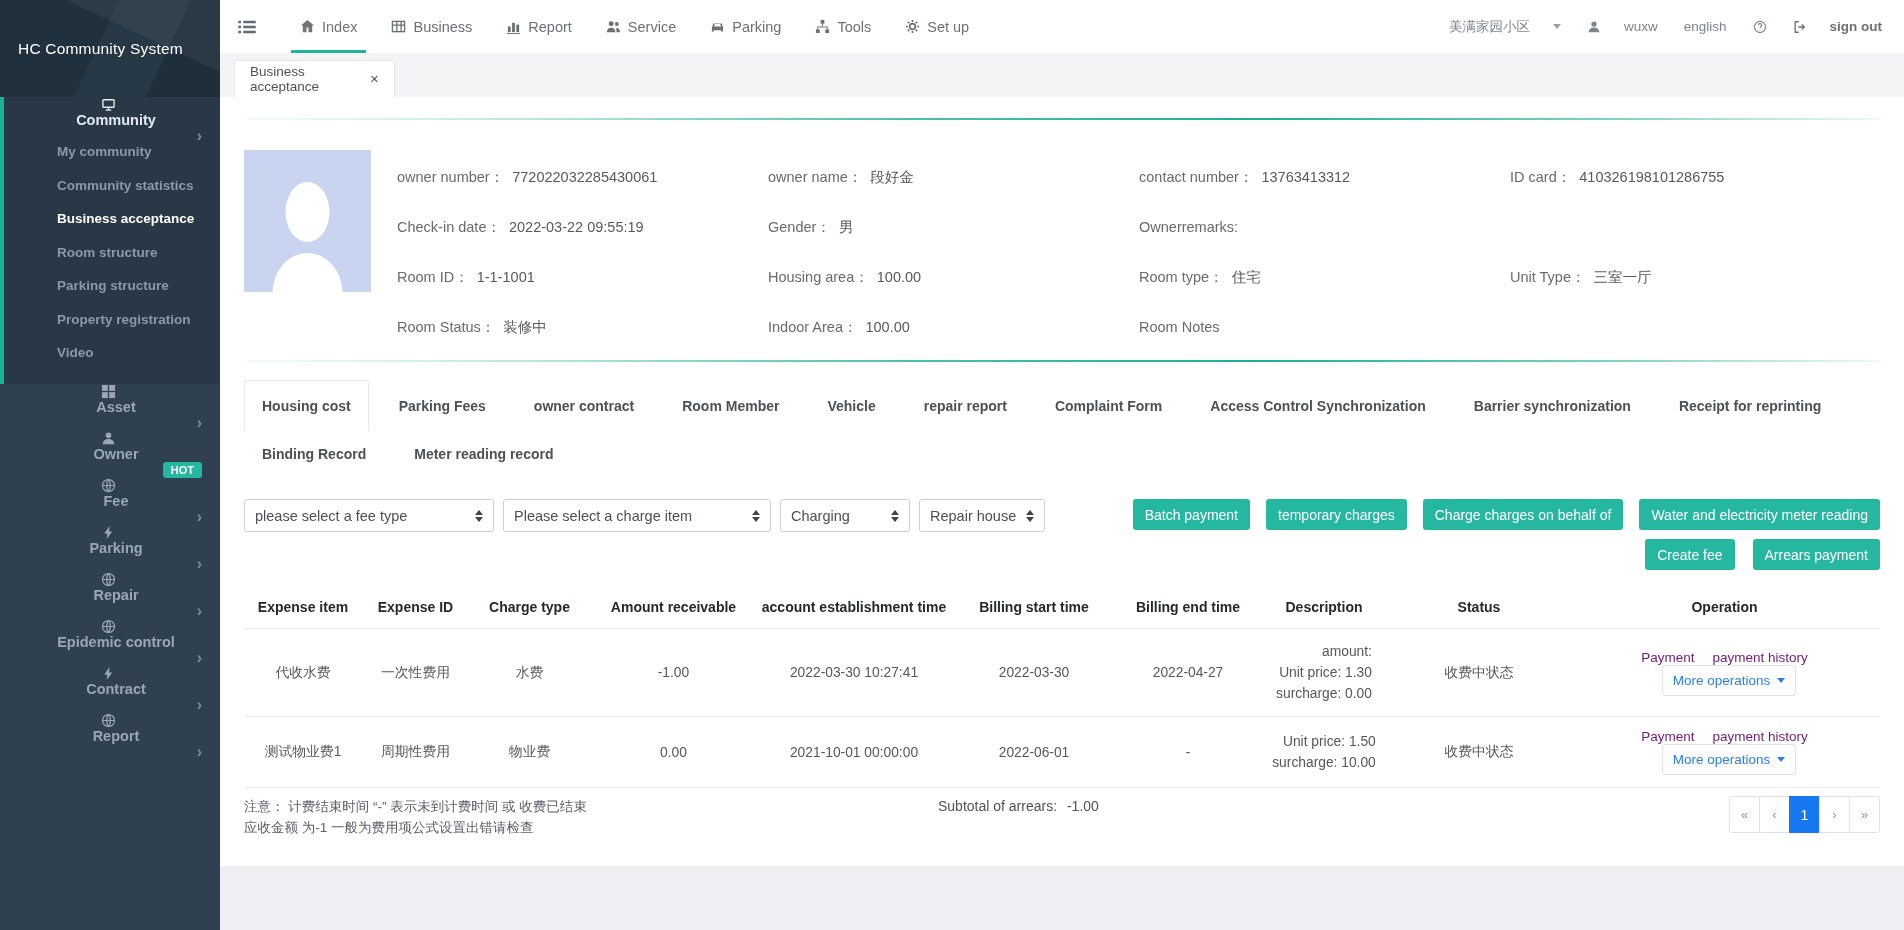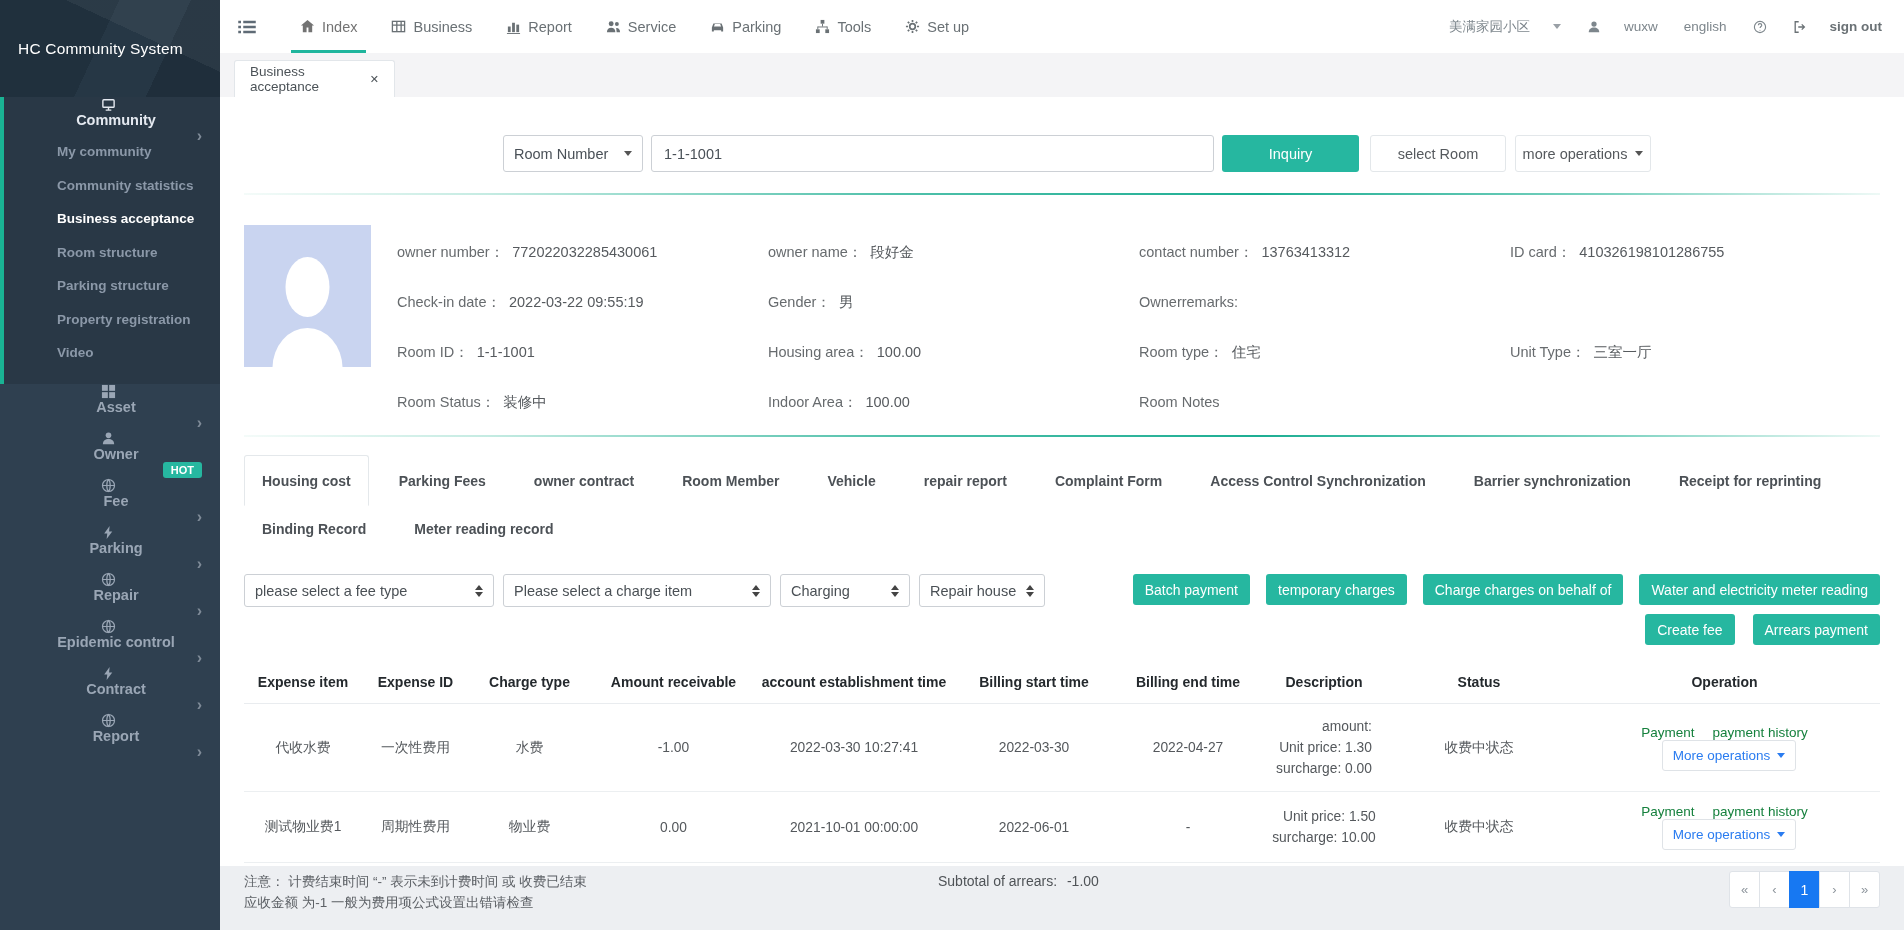--- a/index.html
+++ b/index.html
@@ -110,21 +110,21 @@
 
   
   .fee-table { width:100%; border-collapse:collapse; table-layout:fixed; margin-top:16px; }
   .fee-table th { font-size:14px; font-weight:700; color:#24292d; text-align:center;
                   padding:13px 2px; border-bottom:1px solid #e9ecef; white-space:nowrap; }
   .fee-table td { font-size:13.8px; color:#54585c; text-align:center; padding:12px 2px;
                   border-bottom:1px solid #eceff1; vertical-align:middle; }
   .desc-wrap { display:inline-block; text-align:right; }
   .desc-line { display:block; line-height:21px; }
   .status-cell { color:#3a3e42; }
-  .op-link { color:#15803d; font-size:13.5px; text-decoration:none; margin:0 9px; cursor:pointer; }
+  .op-link { color:#701a75; font-size:13.5px; text-decoration:none; margin:0 9px; cursor:pointer; }
   .more-ops { display:inline-flex; align-items:center; gap:7px; border:1px solid #dfe3e7; border-radius:3px;
               color:#2a7cf0; background:#fff; font-size:13.5px; padding:7px 10px; margin-left:9px; cursor:pointer; }
 
   
   .table-footer { display:flex; align-items:flex-start; margin-top:8px; }
   .notes { width:450px; flex:none; font-size:13.5px; color:#5d6166; line-height:21px; }
   .subtotal { margin-left:244px; font-size:14px; color:#4f5357; padding-top:2px; white-space:nowrap; }
   .subtotal .val { margin-left:6px; }
   .pagination { margin-left:auto; display:flex; }
   .page-btn { min-width:31px; height:37px; border:1px solid #dfe3e8; background:#fff; color:#8d959c;
@@ -385,33 +385,20 @@
 
     <div class="tabstrip">
       <div class="page-tab">
         <span>Business acceptance</span>
         <span class="tab-close">✕</span>
       </div>
     </div>
 
     <div class="content-panel">
 
-      <div class="search-row">
-        <div class="control select-box">
-          <span>Room Number</span>
-          <i class="caret dark"></i>
-        </div>
-        <input class="control search-input" value="1-1-1001" style="">
-        <button class="btn btn-primary">Inquiry</button>
-        <button class="btn btn-default btn-selectroom">select Room</button>
-        <button class="btn btn-default btn-moreops">
-          <span>more operations</span>
-          <i class="caret dark"></i>
-        </button>
-      </div>
 
       <hr class="teal-divider divider-1">
 
       <div class="owner-section">
         <div class="avatar">
           <svg viewBox="0 0 127 142" width="127" height="142">
             <rect width="127" height="142" fill="#c9d4f0"></rect>
             <ellipse cx="63.5" cy="62" rx="22" ry="30" fill="#ffffff"></ellipse>
             <ellipse cx="63.5" cy="143" rx="35" ry="40" fill="#ffffff"></ellipse>
           </svg>

